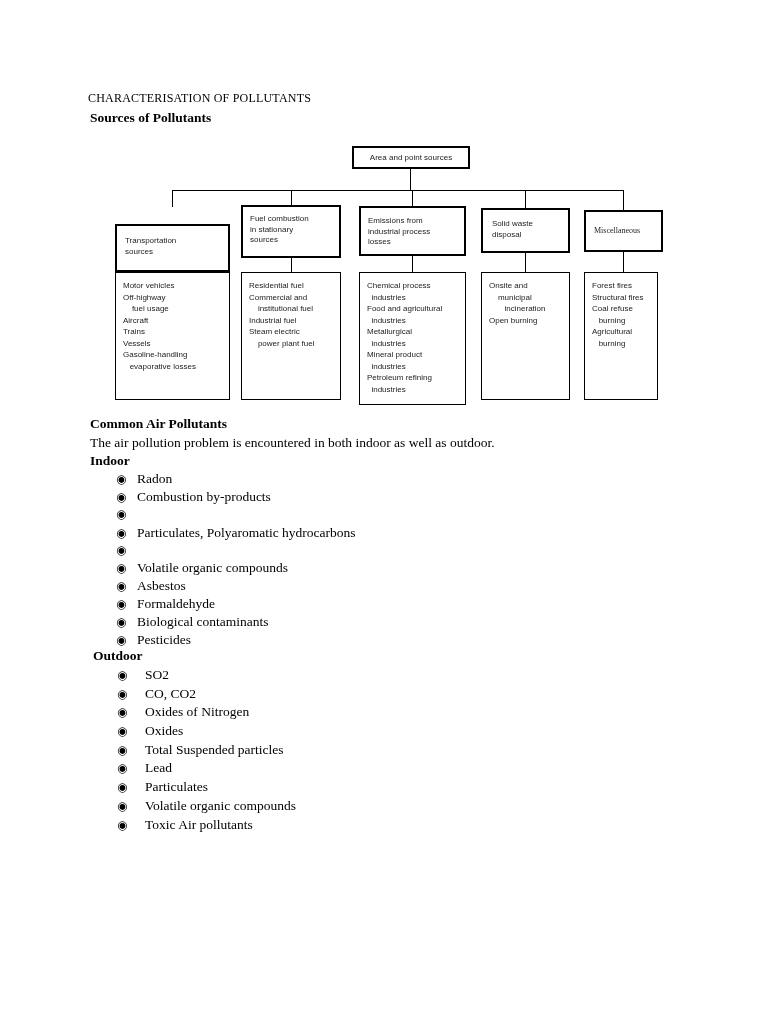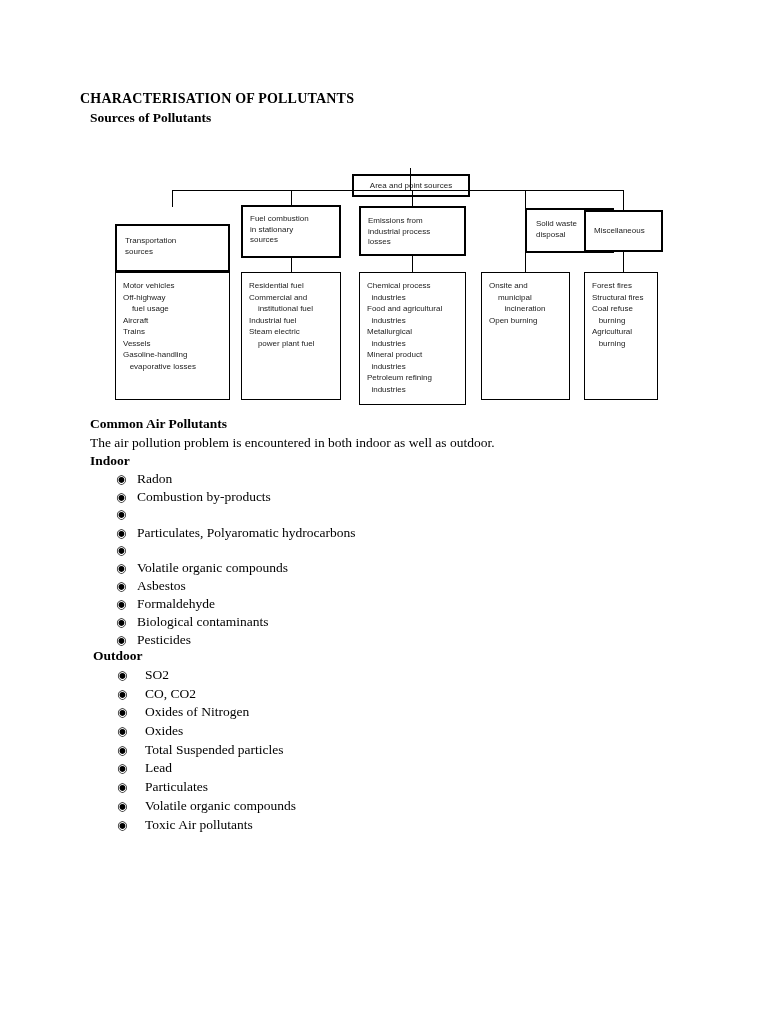--- a/index.html
+++ b/index.html
@@ -6,21 +6,21 @@
   body{
     width:768px;height:1024px;
     background:#ffffff;
     position:relative;
     font-family:"Liberation Serif", serif;
     color:#000;
     overflow:hidden;
   }
   .abs{position:absolute;margin:0;}
   
-  .title{left:80px;top:91px;font-size:14px;font-weight:bold;letter-spacing:.2px;}
+  .title{left:88px;top:91px;font-size:12px;font-weight:normal;letter-spacing:.2px;}
   .subtitle{left:90px;top:110px;font-size:13.5px;font-weight:bold;}
   .common{left:90px;top:416px;font-size:13.5px;font-weight:bold;}
   .intro{left:90px;top:435px;font-size:13.5px;font-weight:normal;}
   .indoor-h{left:90px;top:453px;font-size:13.5px;font-weight:bold;}
   .outdoor-h{left:93px;top:648px;font-size:13.5px;font-weight:bold;}
   
   ul.blist{list-style:none;padding:0;margin:0;position:absolute;}
   ul.indoor{left:116px;top:470px;}
   ul.outdoor{left:117px;top:666px;}
   ul.blist li{display:flex;align-items:baseline;font-size:13.5px;}
@@ -34,26 +34,26 @@
     position:absolute;
     border:2px solid #000;
     background:#fff;
     font-family:"Liberation Sans", sans-serif;
     font-size:8px;
     line-height:10.5px;
     color:#1c1c1c;
     white-space:pre;
     box-sizing:border-box;
   }
-  .root-box{left:352px;top:146px;width:118px;height:23px;text-align:center;line-height:19px;margin-top:28px;}
+  .root-box{left:352px;top:146px;width:118px;height:23px;text-align:center;line-height:19px;}
   .cat1{left:115px;top:224px;width:115px;height:48px;padding:10px 0 0 8px;}
   .cat2{left:241px;top:205px;width:100px;height:53px;padding:7px 0 0 7px;}
   .cat3{left:359px;top:206px;width:107px;height:50px;padding:8px 0 0 7px;}
-  .cat4{left:481px;top:208px;width:89px;height:45px;padding:9px 0 0 9px;margin-left:44px;}
-  .cat5{left:584px;top:210px;width:79px;height:42px;padding:14px 0 0 8px;}
+  .cat4{left:481px;top:208px;width:89px;height:45px;padding:9px 0 0 9px;}
+  .cat5{left:584px;top:210px;width:79px;height:42px;padding:14px 0 0 8px;font-family:Liberation Serif, serif;}
   .det{border-width:1.5px;line-height:11.5px;padding:7px 0 4px 7px;top:272px;}
   .det1{left:115px;width:115px;height:128px;}
   .det2{left:241px;width:100px;height:128px;}
   .det3{left:359px;width:107px;height:133px;}
   .det4{left:481px;width:89px;height:128px;}
   .det5{left:584px;width:74px;height:128px;}
   .line{position:absolute;background:#000;}
 </style>
 </head>
 <body>

